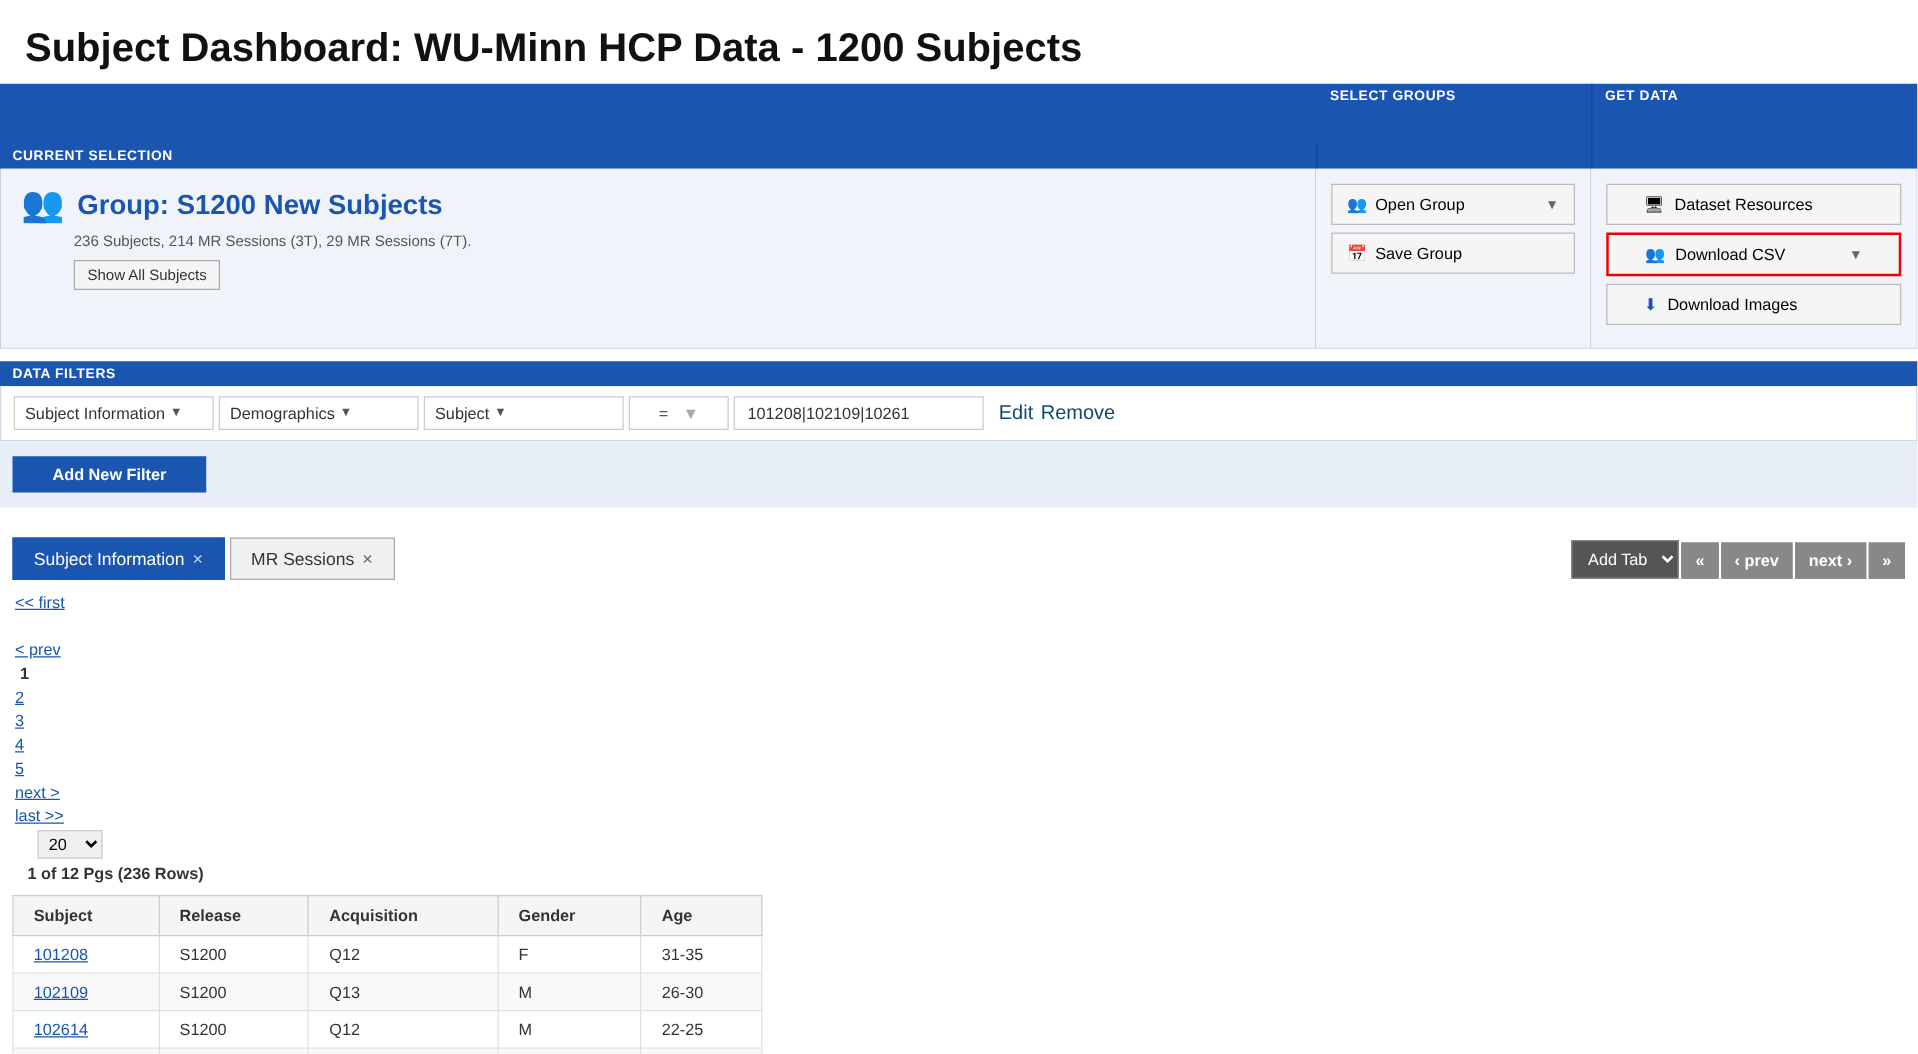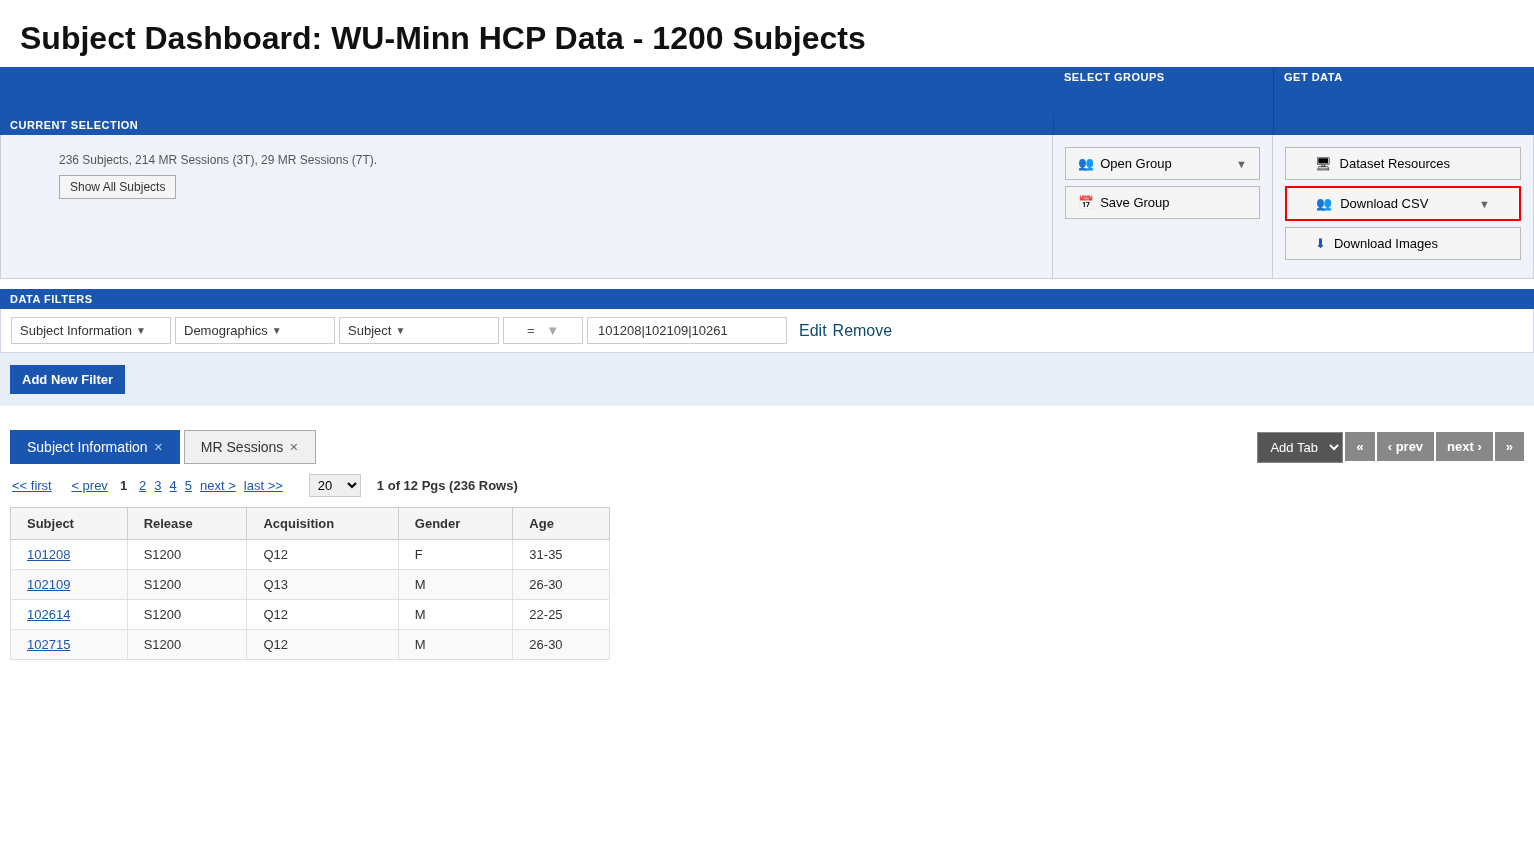--- a/index.html
+++ b/index.html
@@ -195,21 +195,21 @@
     .filter-link {
       color: #0c4a6e;
       text-decoration: none;
       font-size: 16px;
       cursor: pointer;
     }
 
     .add-filter-btn {
       display: inline-block;
       margin: 8px 10px;
-      padding: 7px 12px;
+      padding: 7px 32px;
       background: #1a56b0;
       color: #fff;
       font-weight: bold;
       font-size: 13px;
       cursor: pointer;
       border: none;
     }
 
     
     .tabs-area {
@@ -248,21 +248,21 @@
       color: #333;
     }
     .tab .close-x {
       font-size: 11px;
       opacity: 0.7;
       cursor: pointer;
     }
 
     .tabs-right {
       display: flex;
-      align-items: flex-start;
+      align-items: flex-end;
       gap: 2px;
     }
 
     .add-tab-select {
       padding: 6px 8px;
       font-size: 13px;
       border: 1px solid #888;
       background: #555;
       color: #fff;
       cursor: pointer;
@@ -274,24 +274,25 @@
       border: 1px solid #888;
       background: #888;
       color: #fff;
       cursor: pointer;
       font-weight: bold;
     }
 
     
     .pagination-row {
       display: flex;
-      align-items: center;
+      align-items: flex-start;
       padding: 10px 10px;
       gap: 4px;
       font-size: 13px;
+      flex-direction: column;
     }
 
     .page-link {
       color: #1a56b0;
       text-decoration: underline;
       cursor: pointer;
       padding: 0 2px;
     }
 
     .page-current {
@@ -356,20 +357,26 @@
 
 <div class="panel-bar">
   <div class="panel-bar-section" style="flex:1;margin-top:48px;">CURRENT SELECTION</div>
   <div class="panel-bar-section" style="width:220px;">SELECT GROUPS</div>
   <div class="panel-bar-section" style="width:260px; border-right:none;">GET DATA</div>
 </div>
 
 <div class="selection-area">
 
   <div class="current-selection">
+    <div class="group-header">
+      <span class="group-icon icon-group"></span>
+      <div>
+        <div class="group-title">Group: S1200 New Subjects</div>
+      </div>
+    </div>
     <div class="group-subtitle" style="margin-top:6px; margin-left:42px;">236 Subjects, 214 MR Sessions (3T), 29 MR Sessions (7T).</div>
     <div style="margin-left:42px;">
       <button class="show-all-btn">Show All Subjects</button>
     </div>
   </div>
 
   <div class="select-groups">
     <button class="action-btn">
       <div class="action-btn-left">
         <span class="icon-group"></span>

